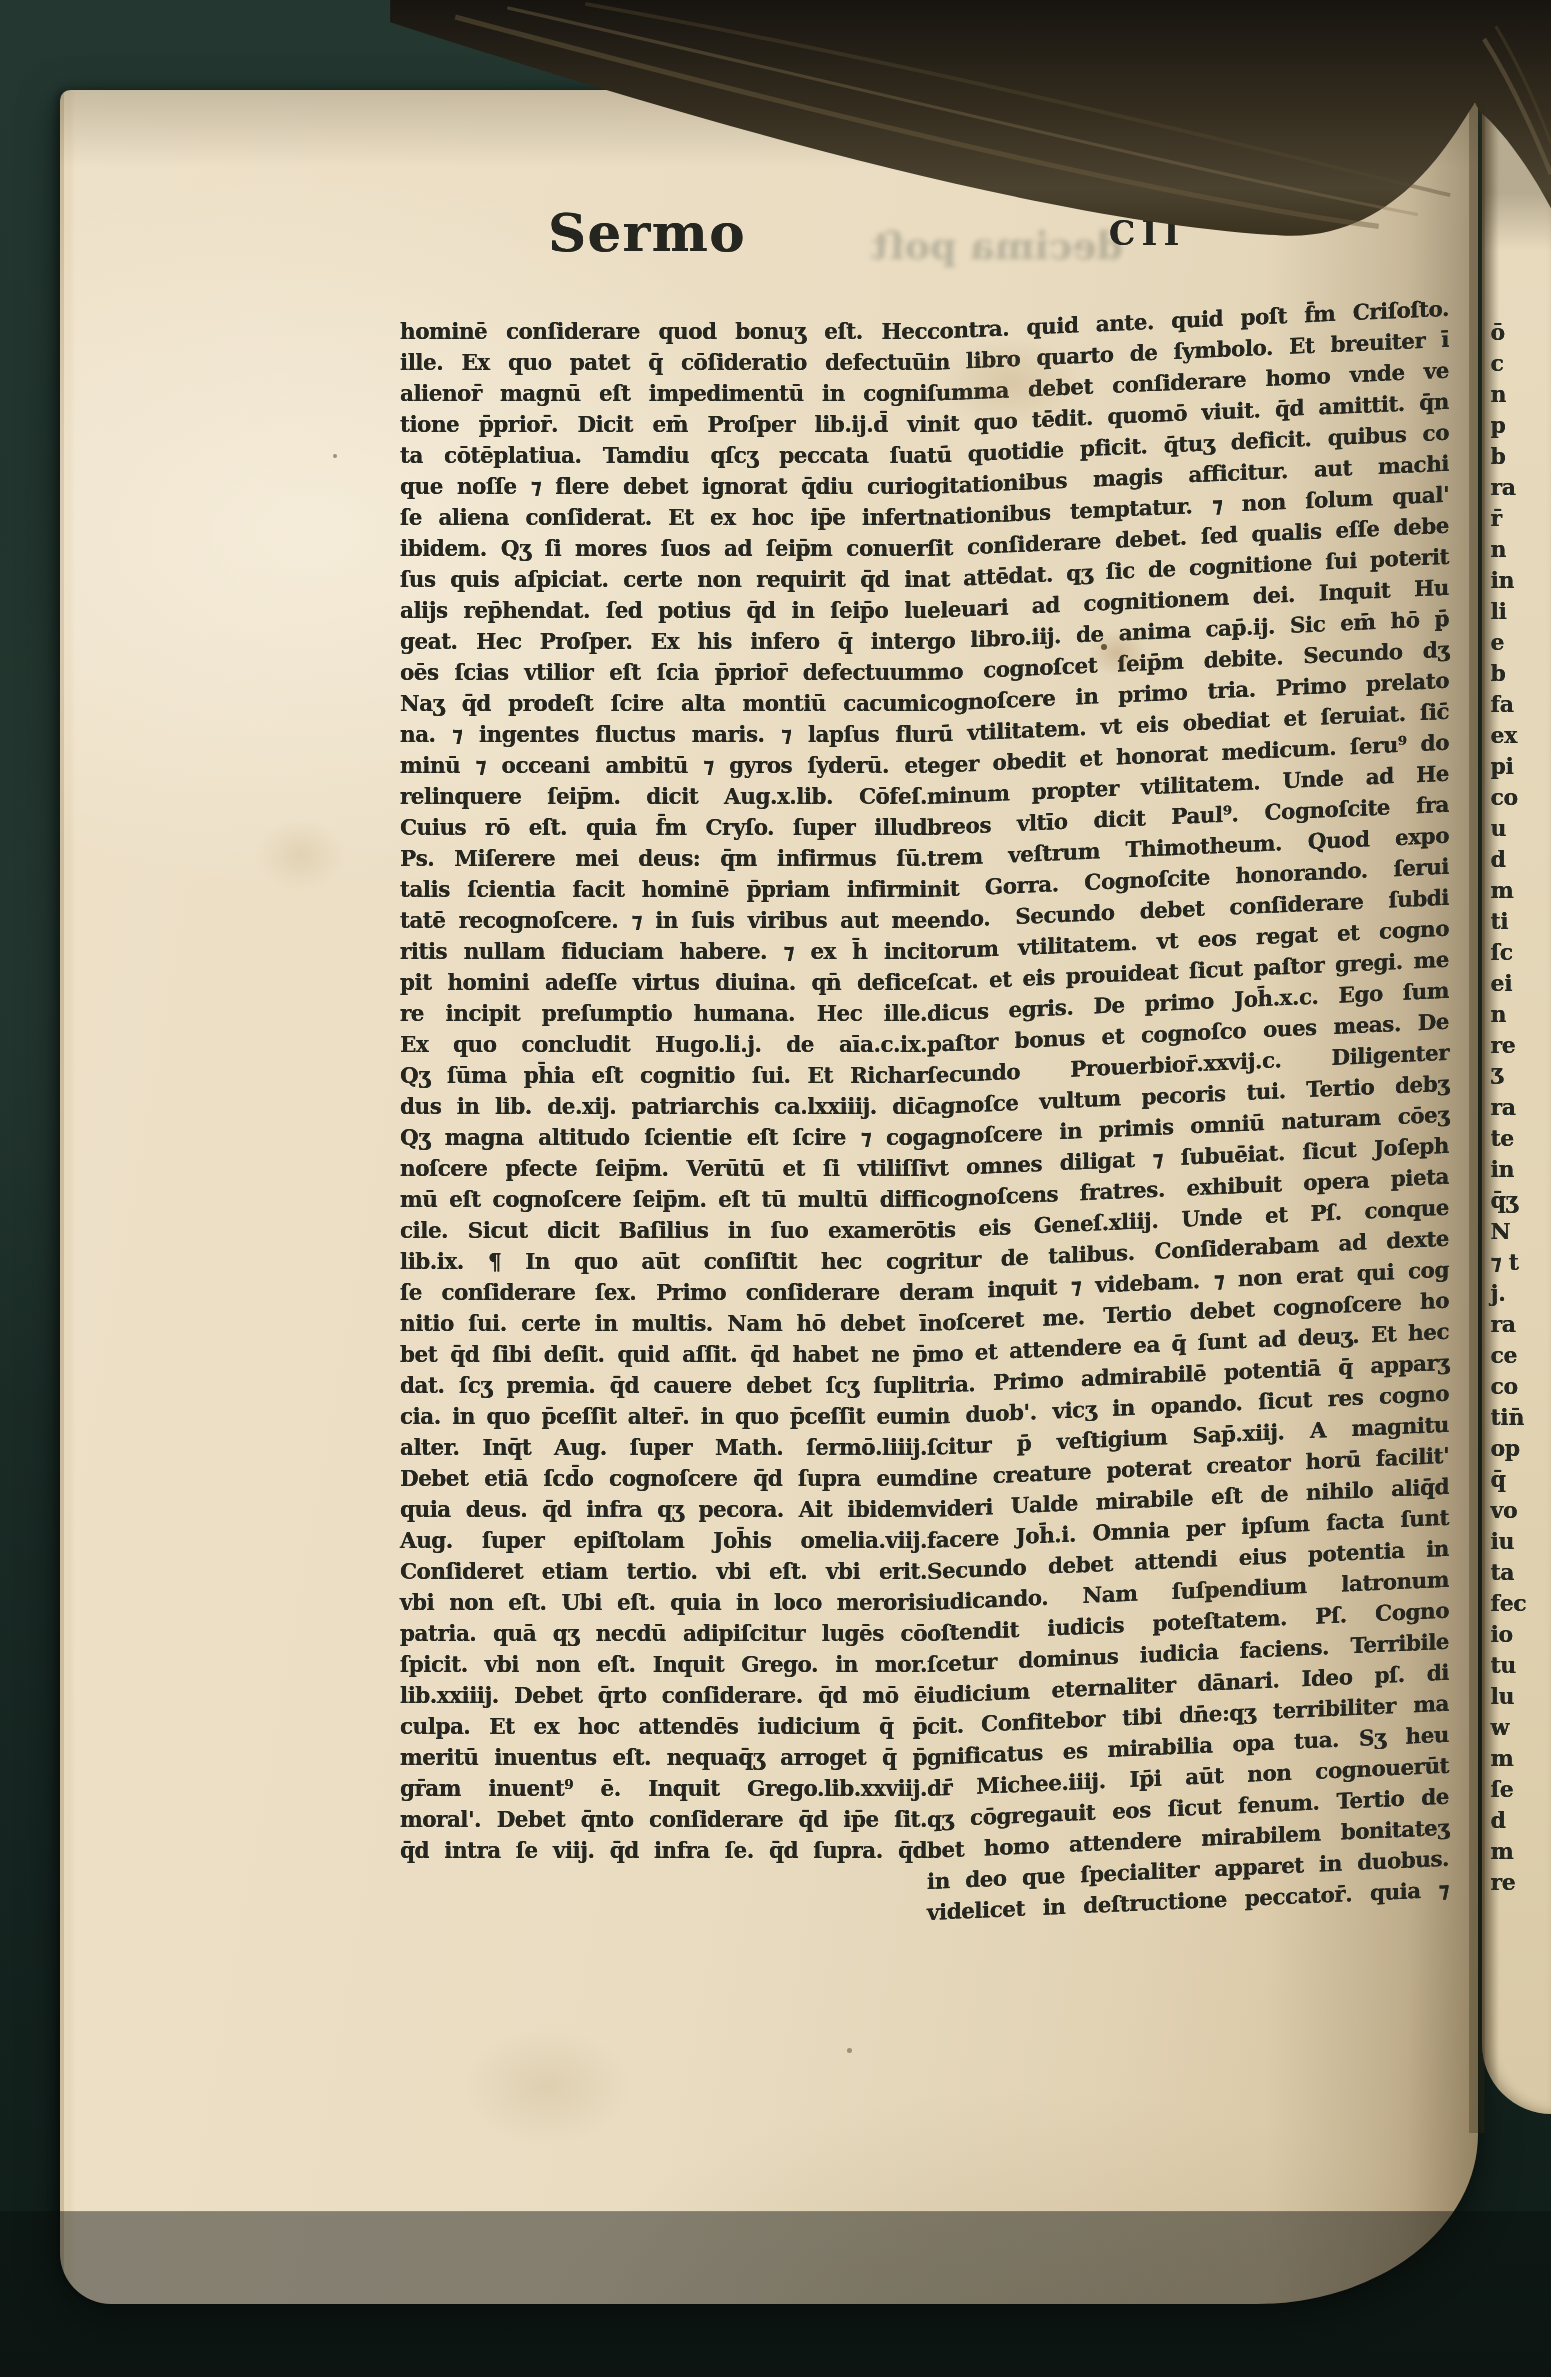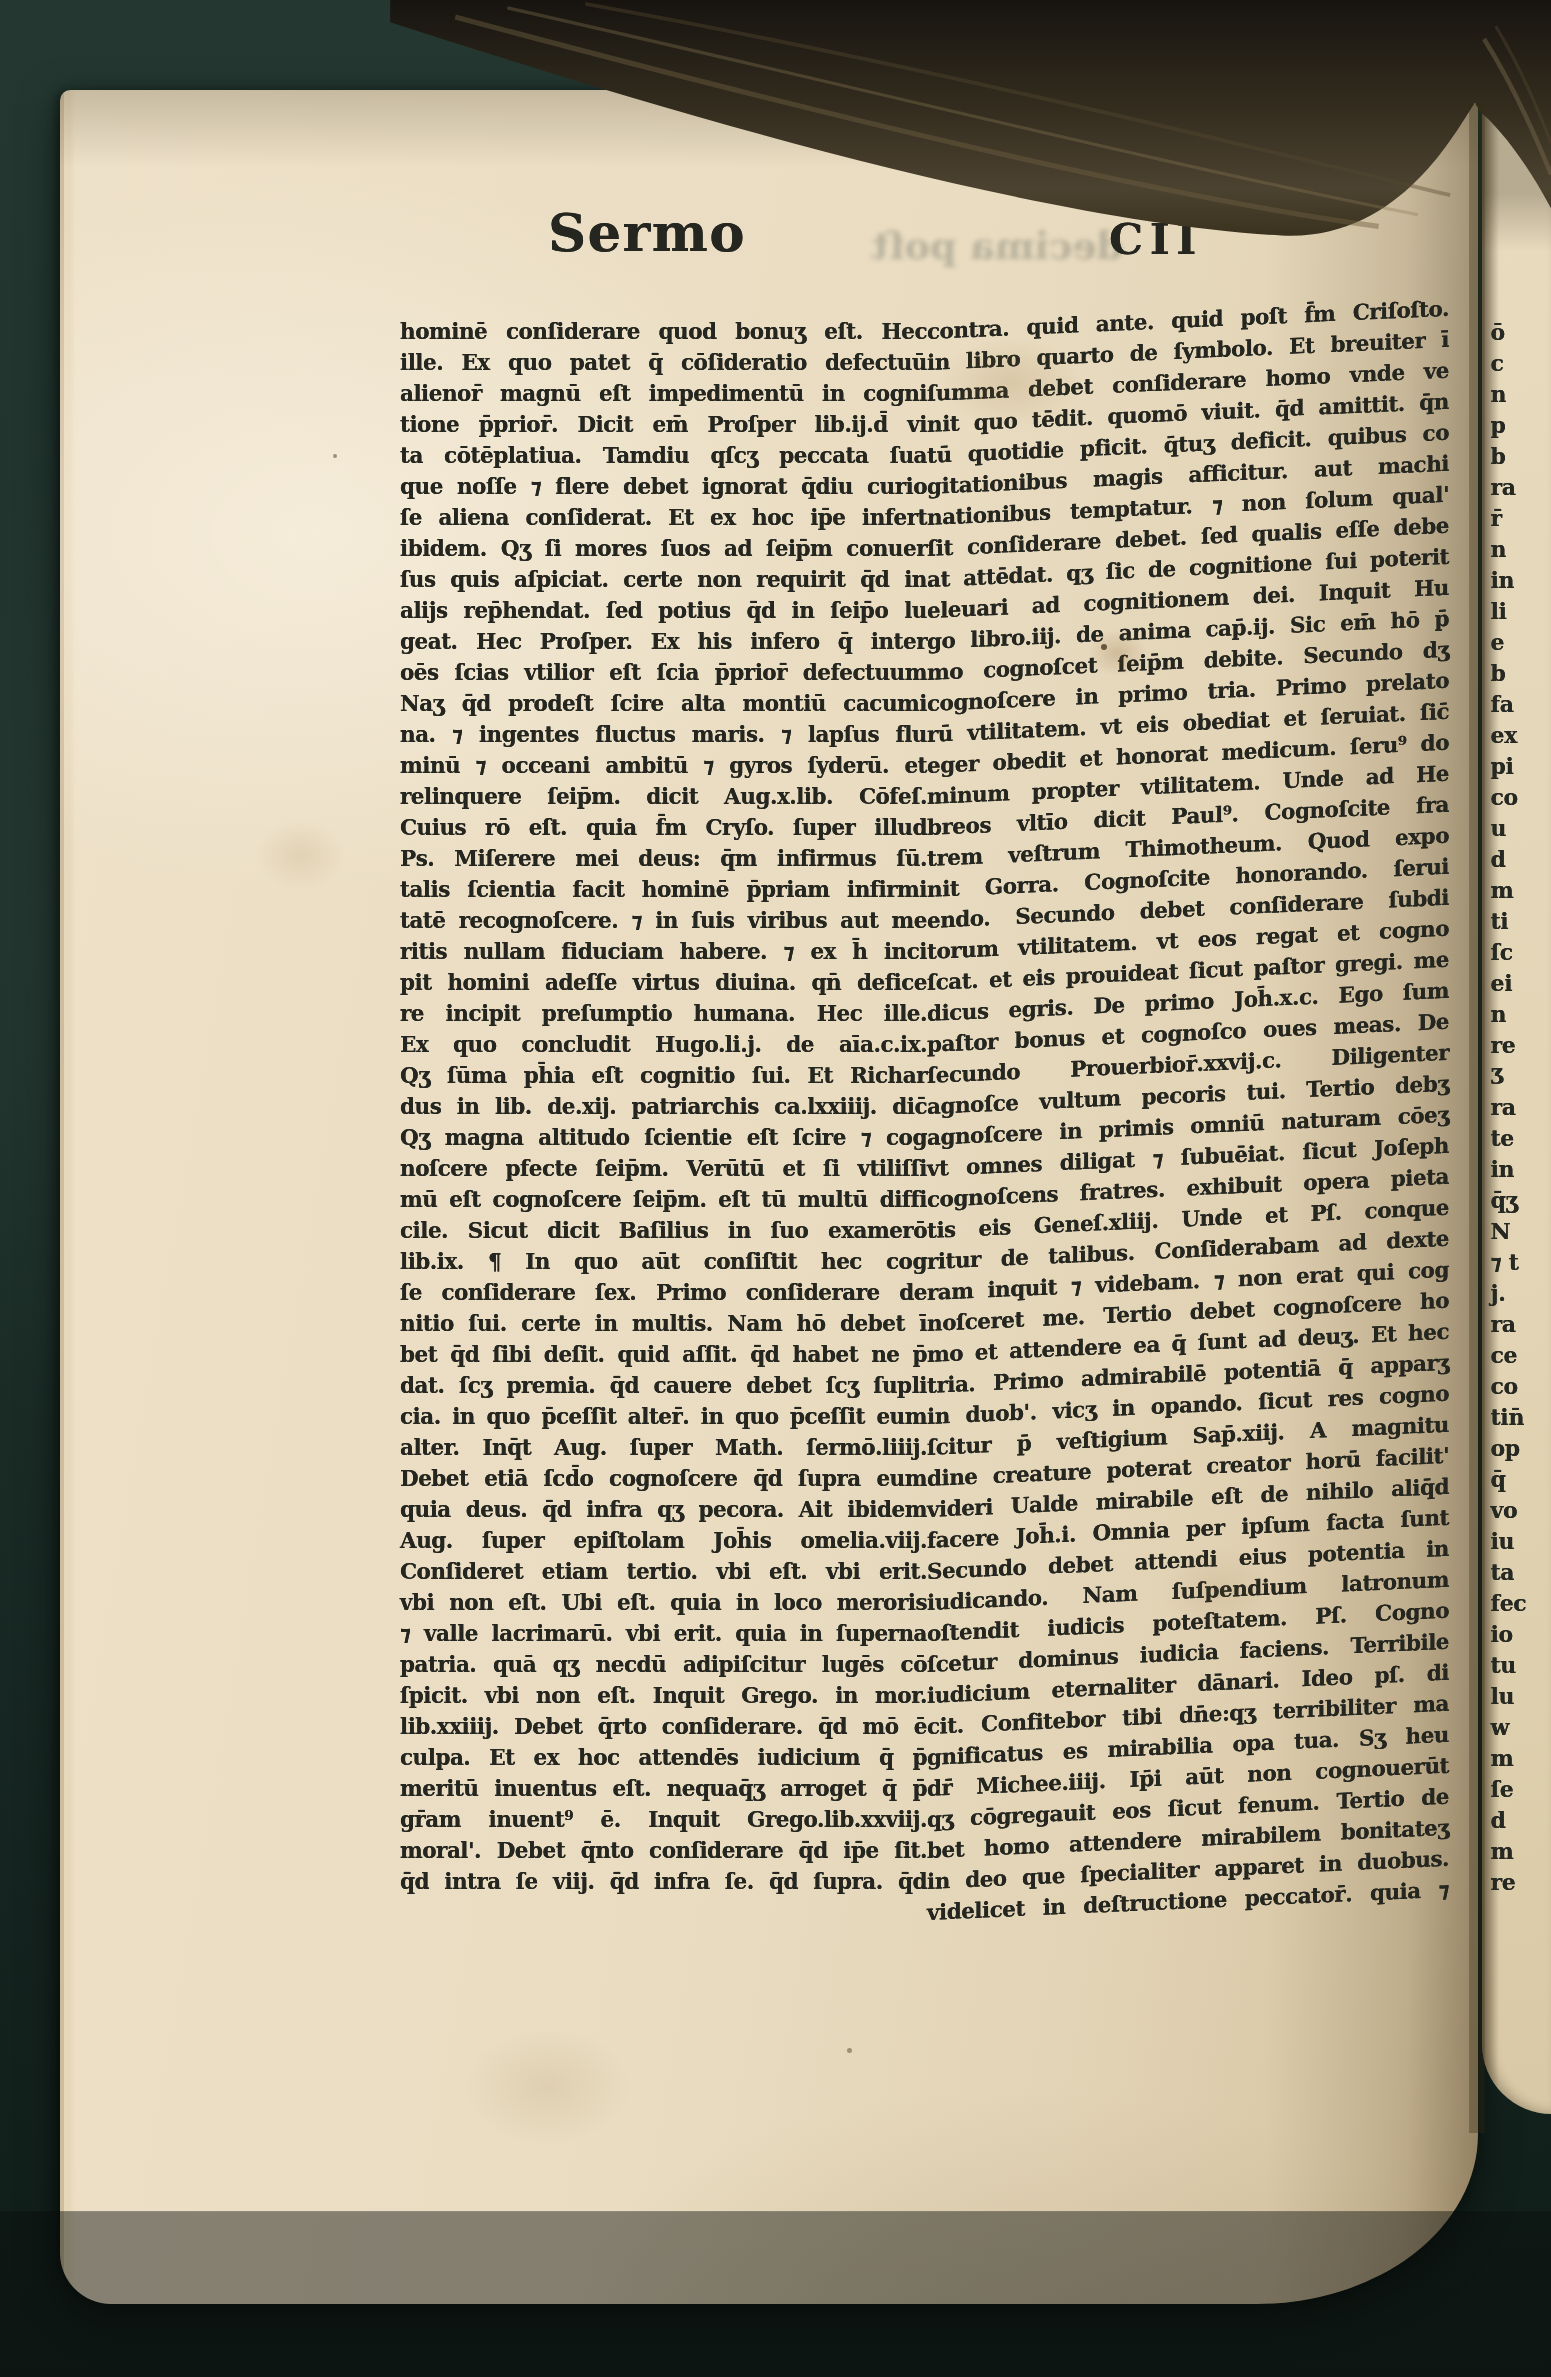--- a/index.html
+++ b/index.html
@@ -14,21 +14,21 @@
     background:
       radial-gradient(846px 585px at 18% 20%, rgba(255,251,240,.45), rgba(255,255,255,0) 62%),
       linear-gradient(to right, rgba(0,0,0,0) 85%, rgba(96,76,44,.20) 95%, rgba(66,52,28,.40) 100%),
       linear-gradient(to bottom, rgba(88,78,52,.26) 0px, rgba(88,78,52,0) 78px),
       radial-gradient(716px 403px at 68% 103%, rgba(124,99,58,.17), rgba(0,0,0,0) 70%),
       linear-gradient(to right, rgba(146,122,82,.35) 0 3.9px, rgba(222,206,170,.45) 3.9px 9.8px, rgba(0,0,0,0) 15.6px),
       linear-gradient(100deg,#eee1c9 0%,#e9dcc1 52%,#e2d3b5 76%,#d6c5a3 93%,#c7b38e 100%);
     box-shadow:0 11.7px 39px rgba(0,0,0,.55), -3.9px 0 9px rgba(0,0,0,.35);}
   .ink{color:#24261f;text-shadow:0 0 0.4px rgba(28,30,26,.85);font-weight:bold;}
   .header-title{position:absolute;left:488px;top:111px;font-size:53px;letter-spacing:1.3px;}
-  .page-number{position:absolute;left:1049px;top:124px;font-size:43px;letter-spacing:6.5px;}
+  .page-number{position:absolute;left:1049px;top:124px;font-size:33px;letter-spacing:6.5px;}
   .ghost-text{position:absolute;left:608px;top:133px;width:455px;font-size:38px;font-weight:bold;
     color:#4a5049;opacity:.30;filter:blur(2.6px);transform:scaleX(-1);white-space:nowrap;}
   .col{position:absolute;top:226px;}
   .col-left{left:324px;width:527px;margin-left:16px;}
   .col-right{left:867px;width:522px;transform:skewY(-2.55deg);transform-origin:0 0;}
   .line{height:31px;line-height:31px;font-size:21.5px;font-weight:bold;
     letter-spacing:-0.5px;color:#24261f;text-shadow:0 0 0.5px rgba(30,32,27,.9);
     text-align:justify;text-align-last:justify;overflow:visible;}
   
   .facing-page{position:absolute;left:1482px;top:108px;width:70px;height:2006px;
@@ -105,21 +105,20 @@
         <div class="line">nitio ſui. certe in multis. Nam hō debet ī</div>
         <div class="line">bet q̄d ſibi deſit. quid aſſit. q̄d habet ne p̄</div>
         <div class="line">dat. ſcʒ premia. q̄d cauere debet ſcʒ ſupli</div>
         <div class="line">cia. in quo p̄ceſſit alter̄. in quo p̄ceſſit eum</div>
         <div class="line">alter. Inq̄t Aug. ſuper Math. ſermō.liiij.</div>
         <div class="line">Debet etiā ſcd̄o cognoſcere q̄d ſupra eum</div>
         <div class="line">quia deus. q̄d infra qʒ pecora. Ait ibidem</div>
         <div class="line">Aug. ſuper epiſtolam Joh̄is omelia.viij.</div>
         <div class="line">Conſideret etiam tertio. vbi eſt. vbi erit.</div>
         <div class="line">vbi non eſt. Ubi eſt. quia in loco meroris</div>
-        <div class="line">⁊ valle lacrimarū. vbi erit. quia in ſuperna</div>
         <div class="line">patria. quā qʒ necdū adipiſcitur lugēs cō</div>
         <div class="line">ſpicit. vbi non eſt. Inquit Grego. in mor.</div>
         <div class="line">lib.xxiiij. Debet q̄rto conſiderare. q̄d mō ē</div>
         <div class="line">culpa. Et ex hoc attendēs iudicium q̄ p̄</div>
         <div class="line">meritū inuentus eſt. nequaq̄ʒ arroget q̄ p̄</div>
         <div class="line">gr̄am inuent⁹ ē. Inquit Grego.lib.xxviij.</div>
         <div class="line">moral'. Debet q̄nto conſiderare q̄d ip̄e ſit.</div>
         <div class="line">q̄d intra ſe viij. q̄d infra ſe. q̄d ſupra. q̄d</div>
       </div>
     <div class="col col-right">

